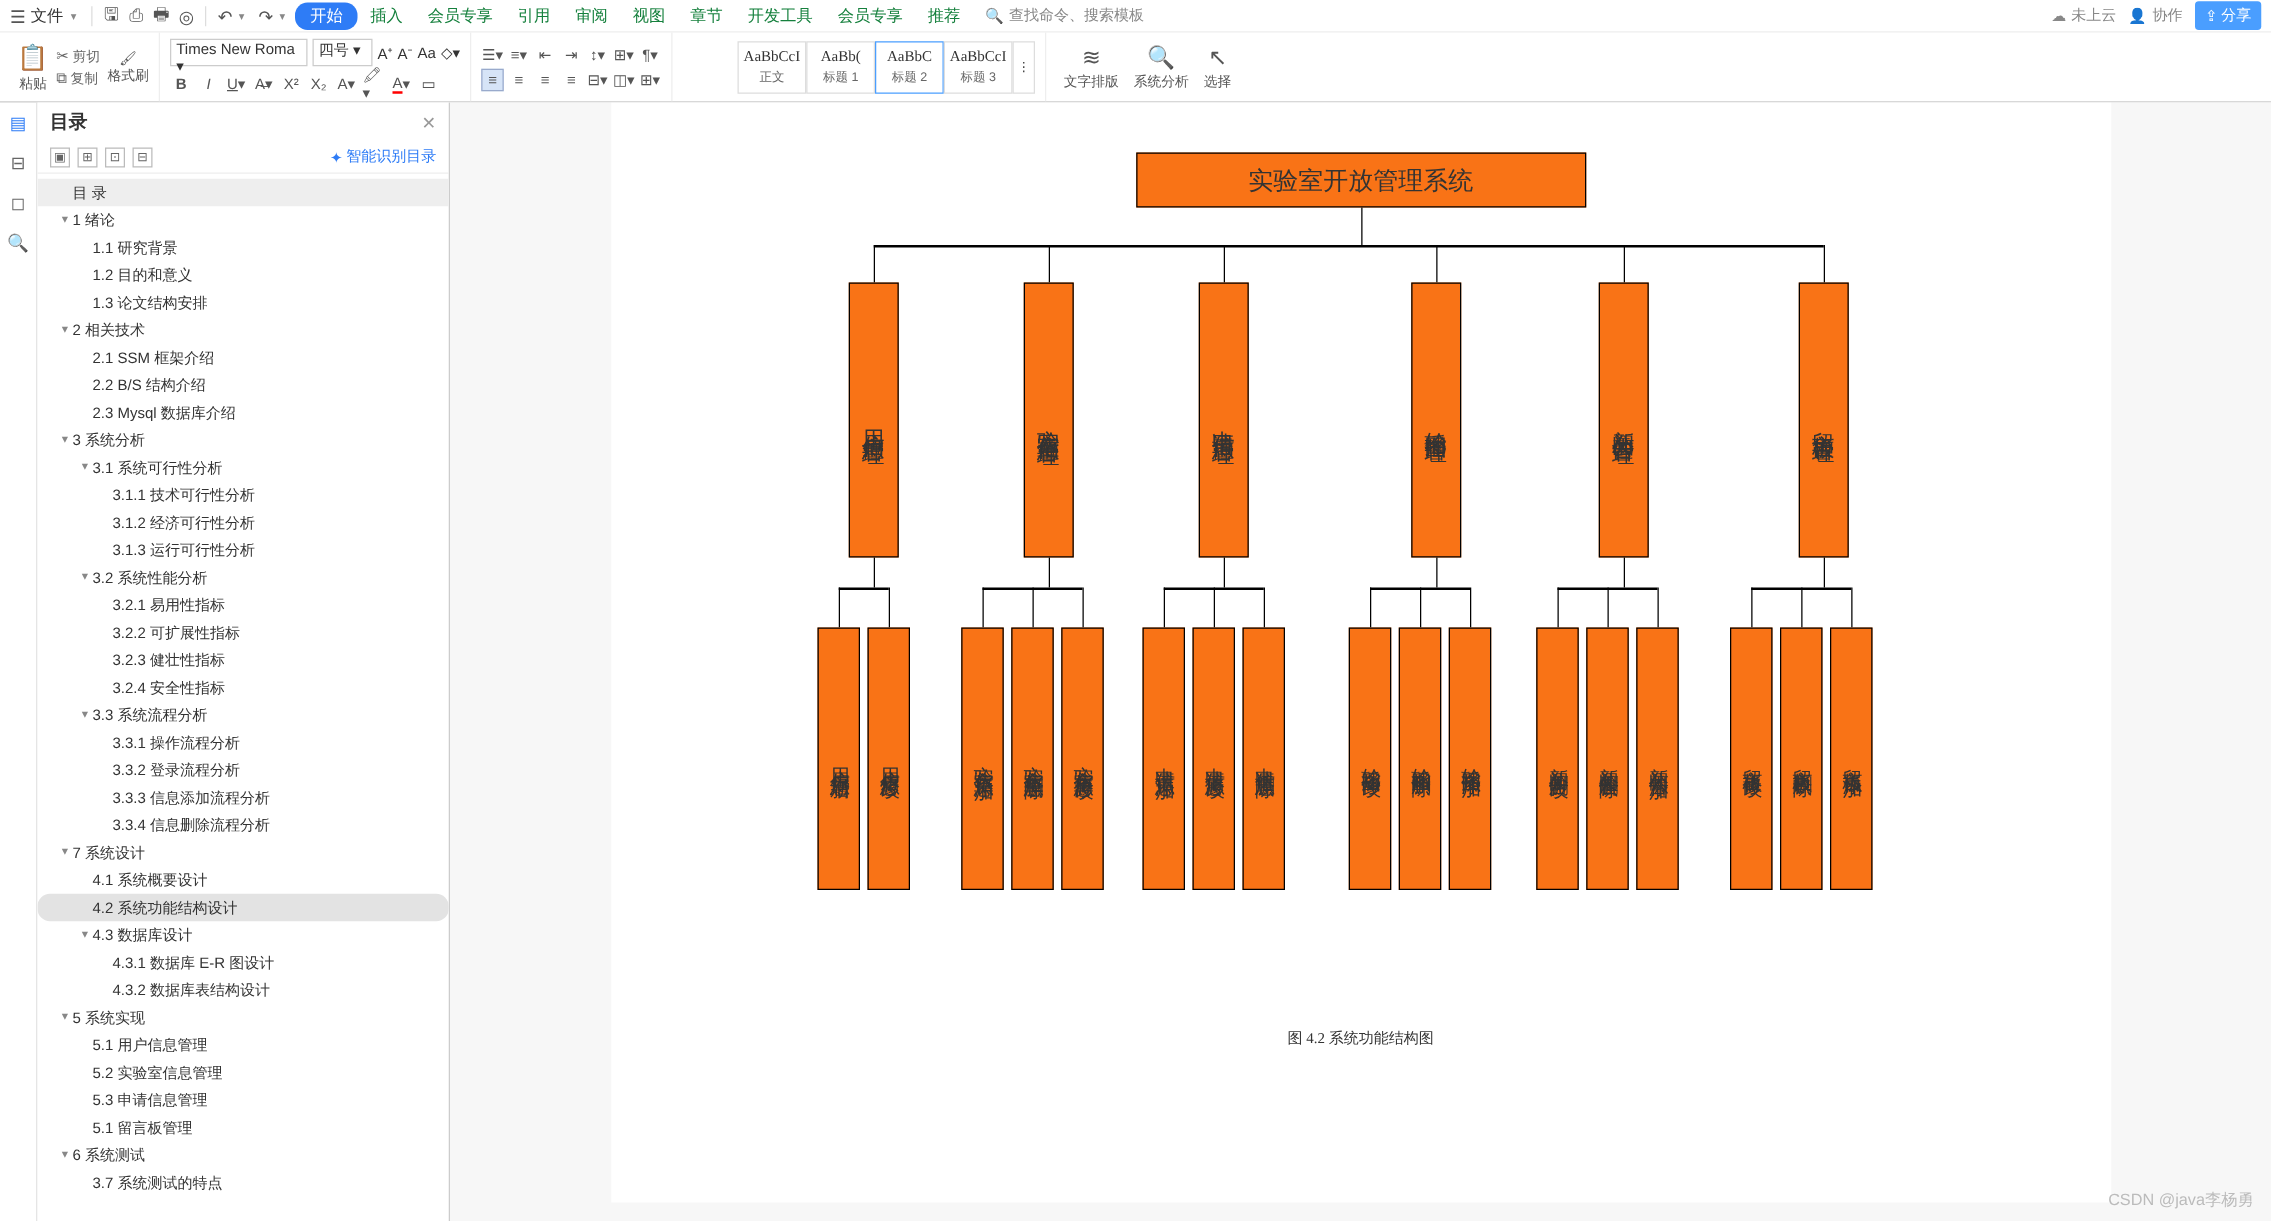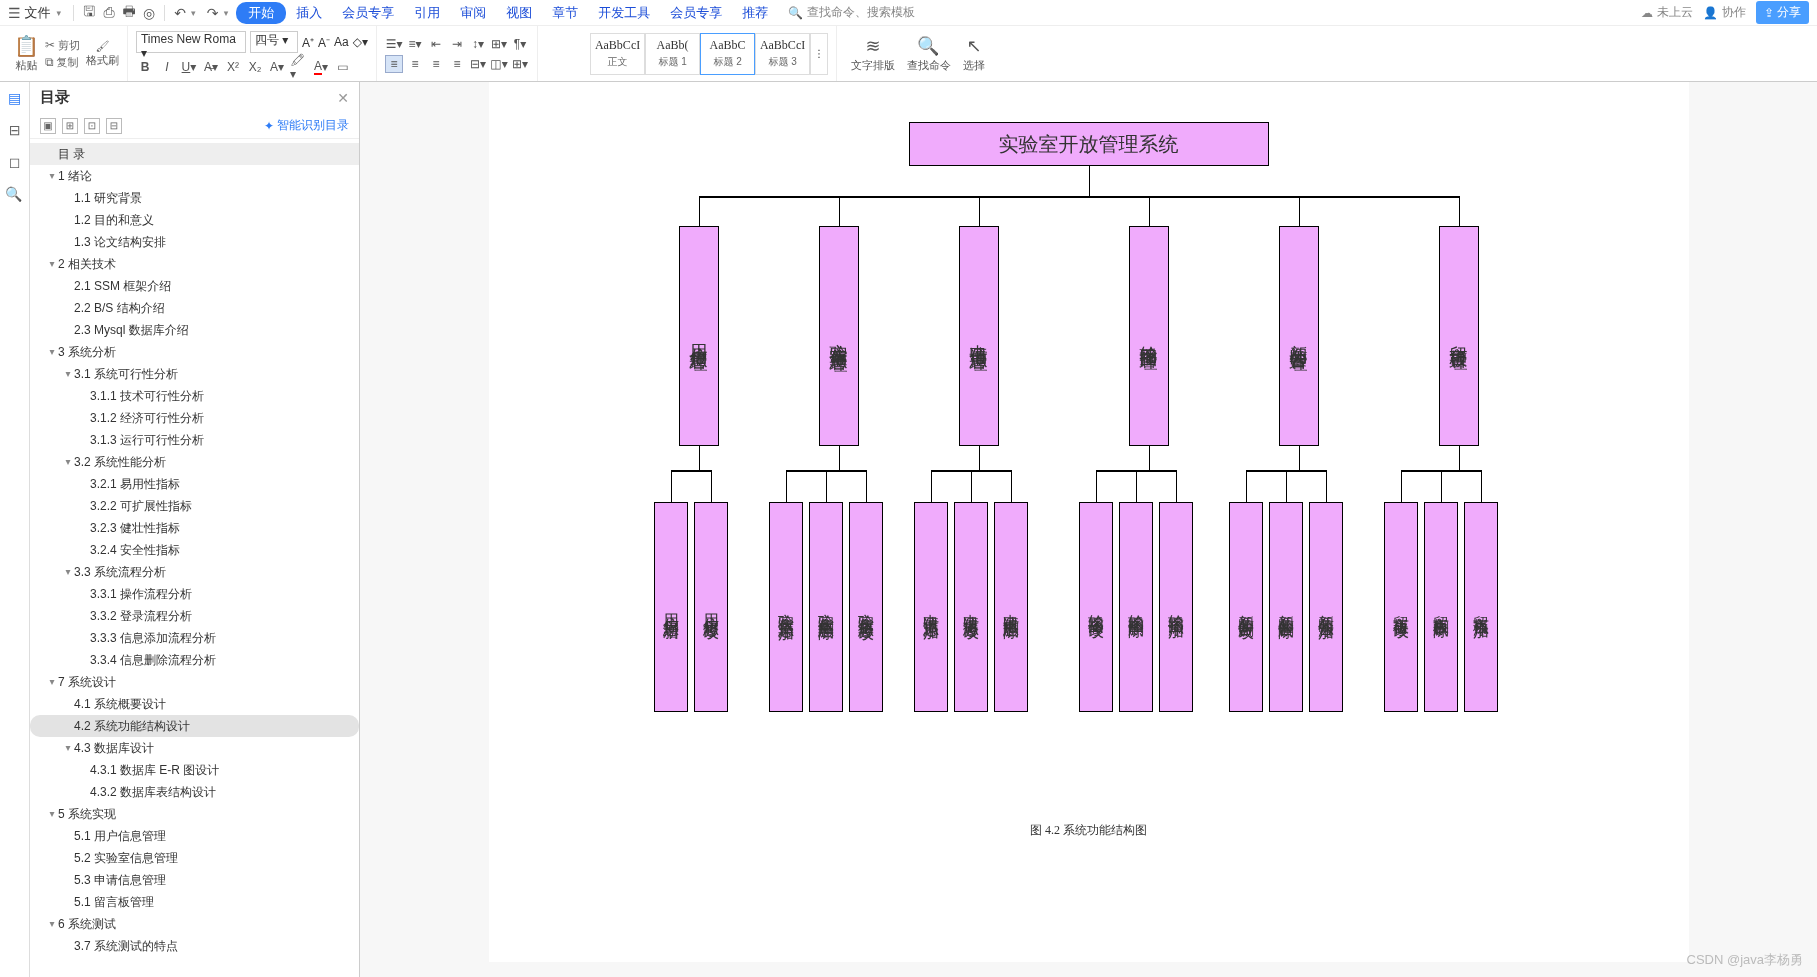--- a/index.html
+++ b/index.html
@@ -5,21 +5,21 @@
 * { box-sizing: border-box; margin: 0; padding: 0; }
 body { font-family: "Microsoft YaHei", Arial, sans-serif; font-size: 12px; color: #333; background: #fff; overflow: hidden; width: 1817px; height: 977px; position: relative; }
 
 
 .menubar { height: 26px; display: flex; align-items: center; padding: 0 8px; border-bottom: 1px solid #eee; gap: 2px; }
 .menubar .hamburger { font-size: 14px; margin-right: 2px; color: #555; }
 .menubar .file-label { font-size: 13px; color: #333; margin-right: 4px; }
 .menubar .chev { font-size: 9px; color: #888; margin-right: 6px; }
 .menubar .sep { width: 1px; height: 16px; background: #ddd; margin: 0 4px; }
 .menubar .ico { width: 18px; height: 18px; display: inline-flex; align-items: center; justify-content: center; font-size: 14px; color: #555; cursor: pointer; }
-.menubar .tab { padding: 2px 10px; font-size: 13px; color: #1d4ed8; cursor: pointer; }
+.menubar .tab { padding: 2px 10px; font-size: 13px; color: #15803d; cursor: pointer; }
 .menubar .tab.active { background: #2e7cf6; color: #fff; border-radius: 10px; padding: 2px 12px; }
 .menubar .search { margin-left: 8px; color: #888; font-size: 12px; display: flex; align-items: center; gap: 4px; }
 .menubar .right { margin-left: auto; display: flex; align-items: center; gap: 10px; }
 .menubar .cloud { color: #888; display: flex; align-items: center; gap: 4px; }
 .menubar .share-btn { background: #4a9eff; color: #fff; padding: 3px 8px; border-radius: 3px; font-size: 12px; display: flex; align-items: center; gap: 3px; }
 
 
 .ribbon { height: 56px; display: flex; align-items: center; padding: 0 6px; border-bottom: 1px solid #ccc; gap: 0; }
 .ribbon-group { display: flex; flex-direction: column; align-items: center; padding: 0 8px; height: 100%; justify-content: center; border-right: 1px solid #eee; }
 .ribbon-group.noborder { border-right: none; }
@@ -67,21 +67,21 @@
 .tree-item .txt { white-space: nowrap; }
 .lvl0 { padding-left: 16px; background:#eee; }
 .lvl1 { padding-left: 16px; }
 .lvl2 { padding-left: 32px; }
 .lvl3 { padding-left: 48px; }
 
 
 .docarea { position: absolute; left: 360px; top: 82px; right: 0; bottom: 0; background: #f7f7f7; overflow: auto; }
 .page { width: 1200px; min-height: 880px; background: #fff; margin: 0 auto; position: relative; padding: 30px 60px; }
 .chart { position: relative; width: 900px; margin: 10px auto 0 auto; }
-.node { border: 1.5px solid #000; background: #f0abfc; display: flex; align-items: center; justify-content: center; text-align: center; }
+.node { border: 1.5px solid #000; background: #f97316; display: flex; align-items: center; justify-content: center; text-align: center; }
 .node.h { font-size: 20px; padding: 8px 30px; }
 .node.v { writing-mode: vertical-rl; text-orientation: upright; font-size: 18px; padding: 14px 6px; letter-spacing: 2px; }
 .node.v.sm { font-size: 16px; padding: 10px 4px; }
 .line { position: absolute; background: #000; }
 .hl { height: 1.5px; }
 .vl { width: 1.5px; }
 .caption { text-align: center; font-size: 12px; margin-top: 40px; font-family: "SimSun"; }
 .watermark { position: absolute; right: 14px; bottom: 8px; color: #bbb; font-size: 13px; }
 </style>
 </head>
@@ -231,21 +231,21 @@
       </div>
   </div>
 
   <div class="ribbon-group noborder" style="display:flex;flex-direction:row;">
     <div class="tool-col">
       <span class="ti">≋</span>
       <span>文字排版</span>
     </div>
     <div class="tool-col">
       <span class="ti">🔍</span>
-      <span>查找命令</span>
+      <span>系统分析</span>
     </div>
     <div class="tool-col">
       <span class="ti">↖</span>
       <span>选择</span>
     </div>
   </div>
 </div>
 
 <div class="leftrail">
   <span class="ri active">▤</span>

